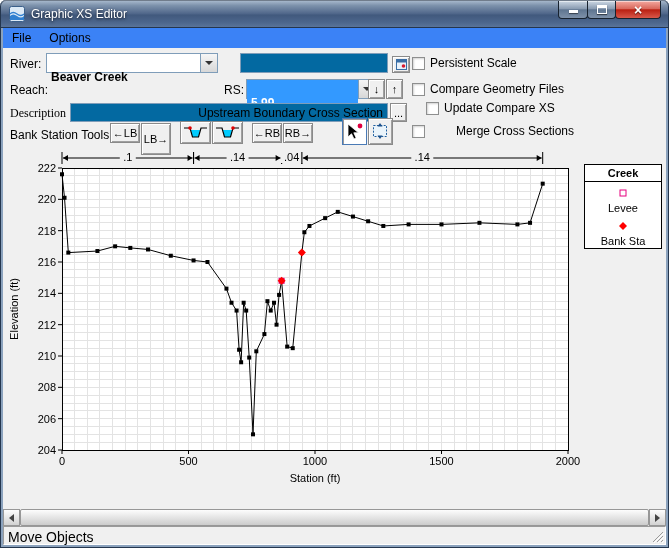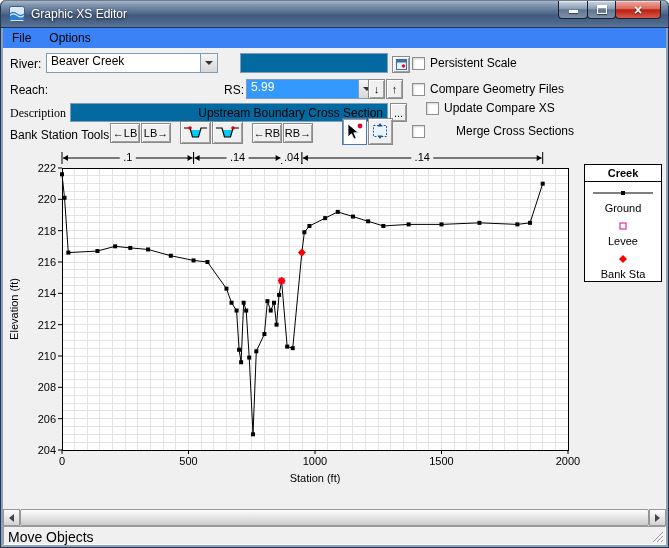--- a/index.html
+++ b/index.html
@@ -22,21 +22,21 @@
   .win-btn.close{width:46px;background:linear-gradient(180deg,#f4a9a0 0%,#d9685c 45%,#ba2012 52%,#d8584a 100%);}
   .glyph-min{width:9px;height:3px;background:#fff;box-shadow:0 1px 1px rgba(0,0,0,.5);margin-top:4px;}
   .glyph-max{width:10px;height:9px;border:1px solid #fff;border-top:3px solid #fff;box-shadow:0 1px 1px rgba(0,0,0,.5);}
   .glyph-close{color:#fff;font-size:14px;font-weight:bold;line-height:14px;text-shadow:0 1px 1px rgba(0,0,0,.6);}
   
   .menubar{position:absolute;left:3px;top:28px;width:663px;height:20px;background:#3b82f6;display:flex;align-items:center;font-size:12px;}
   .menu-item{padding:3px 9px;color:#000;}
   
   .label{position:absolute;font-size:12px;color:#000;white-space:nowrap;}
   .combo{position:absolute;background:#fff;border:1px solid #7f9db9;display:flex;align-items:stretch;height:20px;}
-  .combo-text{flex:1;font-size:12px;padding:0 4px;white-space:nowrap;overflow:hidden;}
+  .combo-text{flex:1;font-size:12px;padding:16px 4px;white-space:nowrap;overflow:hidden;font-weight:bold;}
   .combo-text.selected{background:#3399ff;color:#fff;}
   .combo-btn{width:17px;background:linear-gradient(180deg,#f6f6f6,#d7d7d7);border-left:1px solid #7f9db9;
              display:flex;align-items:center;justify-content:center;}
   .tri-down{width:0;height:0;border-left:4px solid transparent;border-right:4px solid transparent;border-top:4px solid #333;}
   .tri-left{width:0;height:0;border-top:4px solid transparent;border-bottom:4px solid transparent;border-right:5px solid #444;}
   .tri-right{width:0;height:0;border-top:4px solid transparent;border-bottom:4px solid transparent;border-left:5px solid #444;}
   .field{position:absolute;background:#0369a1;border:1px solid #7f9db9;font-size:12px;padding:2px 4px;white-space:nowrap;overflow:hidden;text-align:right;}
   .btn{position:absolute;background:#f0f0f0;border:1px solid #8a8a8a;
        box-shadow:inset 1px 1px 0 #ffffff, inset -1px -1px 0 #a0a0a0;
        font-size:11px;color:#000;display:flex;align-items:center;justify-content:center;cursor:default;white-space:nowrap;}
@@ -133,21 +133,21 @@
   <span class="label" style="left:10px;top:106px;font-family:Liberation Serif, serif;">Description</span>
   <div class="field" style="left:70px;top:103px;width:318px;height:19px;">Upstream Boundary Cross Section</div>
   <div class="btn" style="left:390px;top:103px;width:17px;height:19px;">...</div>
   <div class="checkbox-row" style="left:426px;top:101px;">
     <span class="checkbox"></span>
     <span>Update Compare XS</span>
   </div>
 
   <span class="label" style="left:10px;top:128px;">Bank Station Tools:</span>
   <div class="btn" style="left:110px;top:123px;width:30px;height:20px;">←LB</div>
-  <div class="btn" style="left:141px;top:123px;width:30px;height:20px;">LB→</div>
+  <div class="btn" style="left:141px;top:123px;width:30px;height:32px;">LB→</div>
   <div class="btn" style="left:180px;top:121px;width:31px;height:23px;">
     <svg width="25" height="15" viewBox="0 0 25 15">
       <polygon points="8,5 17,5 15.5,12 9.5,12" fill="#00ccff"></polygon>
       <polyline points="1,3 7,3 9.5,12 15.5,12 18,3 24,3" fill="none" stroke="#000" stroke-width="1.2"></polyline>
       <circle cx="7" cy="3" r="1.8" fill="#e00000"></circle>
     </svg>
   </div>
   <div class="btn" style="left:212px;top:121px;width:31px;height:23px;">
     <svg width="25" height="15" viewBox="0 0 25 15">
       <polygon points="8,5 17,5 15.5,12 9.5,12" fill="#00ccff"></polygon>
@@ -358,24 +358,20 @@
         <rect x="522.05" y="72.83333333333331" width="4" height="4" fill="#000000"></rect>
         <rect x="534.7" y="33.666666666666686" width="4" height="4" fill="#000000"></rect>
         <rect x="272.604" y="129.7999999999998" width="6" height="6" fill="#e6007e"></rect>
         <polygon points="275.604,128.7999999999998 279.604,132.7999999999998 275.604,136.7999999999998 271.604,132.7999999999998" fill="#ff0000"></polygon>
         <polygon points="295.844,100.60000000000008 299.844,104.60000000000008 295.844,108.60000000000008 291.844,104.60000000000008" fill="#ff0000"></polygon>
       </svg>
     <div class="legend">
       <div class="legend-title">Creek</div>
       <div id="legend-items">
           <div class="legend-item"><svg width="64" height="10">
-              <line x1="2" y1="5" x2="62" y2="5" stroke="#000000" stroke-width="1"></line>
-              <rect x="30" y="3" width="4" height="4" fill="#000000"></rect>
-            </svg><div class="legend-label">Ground</div></div>
-          <div class="legend-item"><svg width="64" height="10">
               <rect x="29" y="2" width="6" height="6" fill="none" stroke="#e6007e"></rect>
             </svg><div class="legend-label">Levee</div></div>
           <div class="legend-item"><svg width="64" height="10">
               <polygon points="32,1 36,5 32,9 28,5" fill="#ff0000"></polygon>
             </svg><div class="legend-label">Bank Sta</div></div>
         </div>
     </div>
   </div>
 
   <div class="scrollbar">

